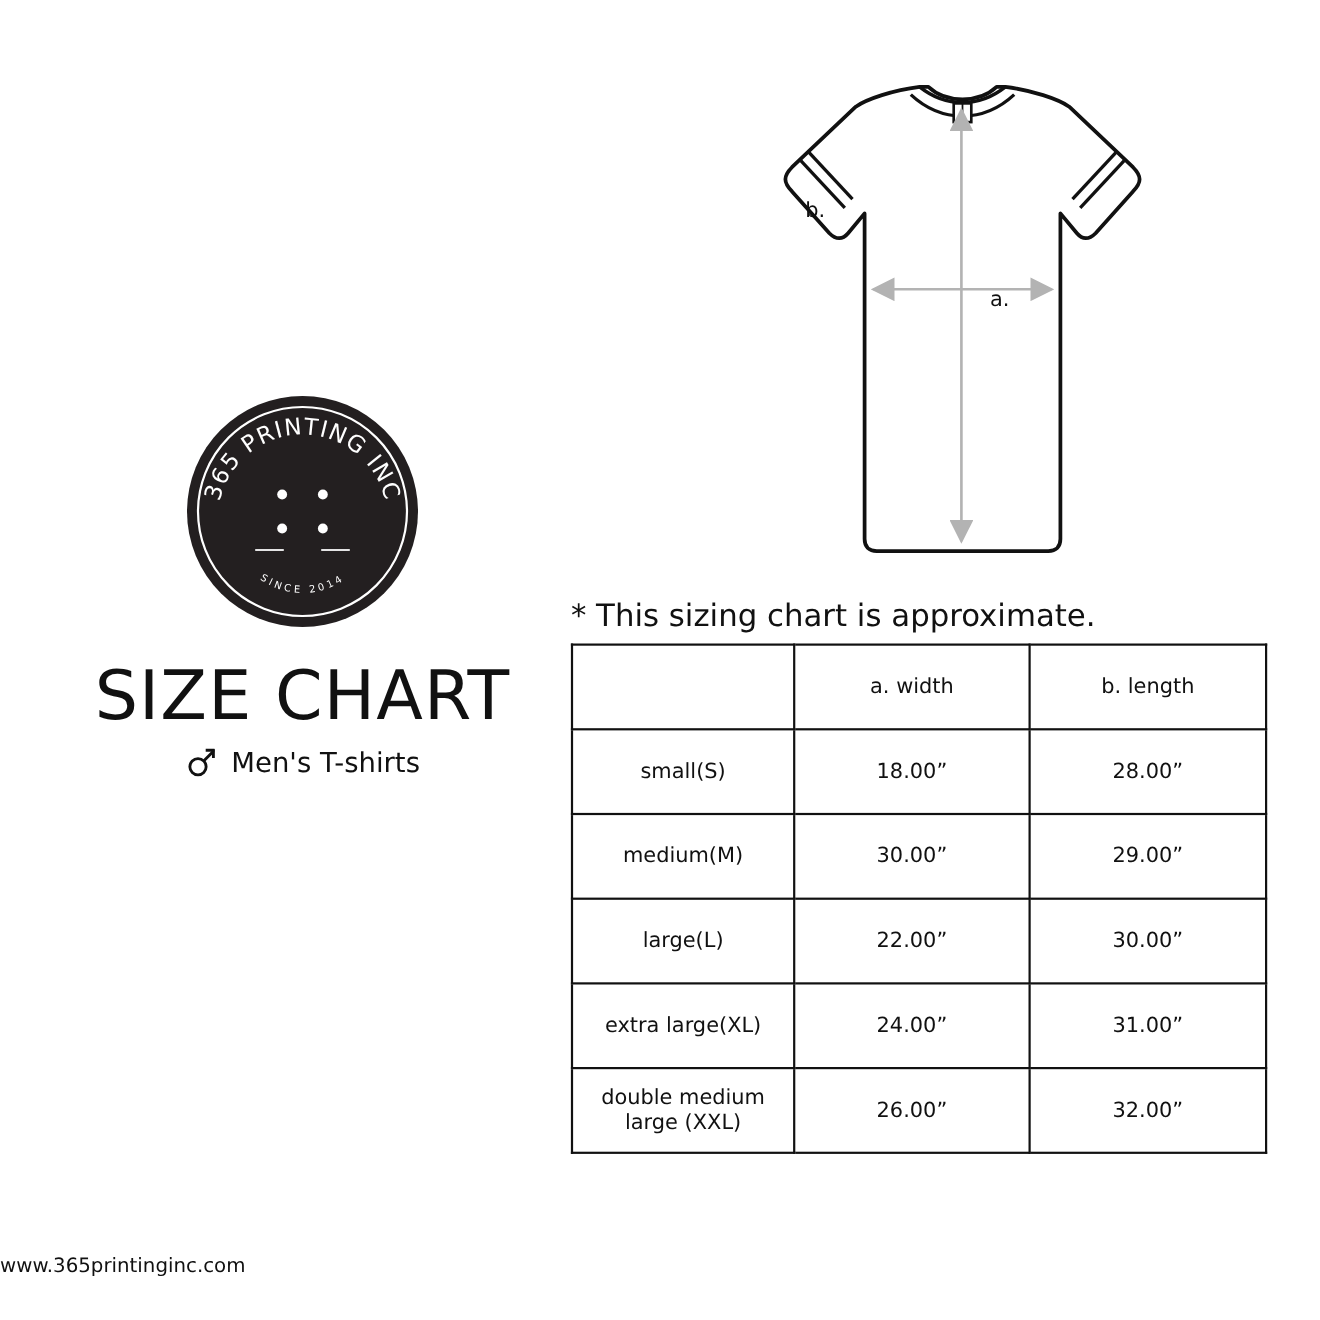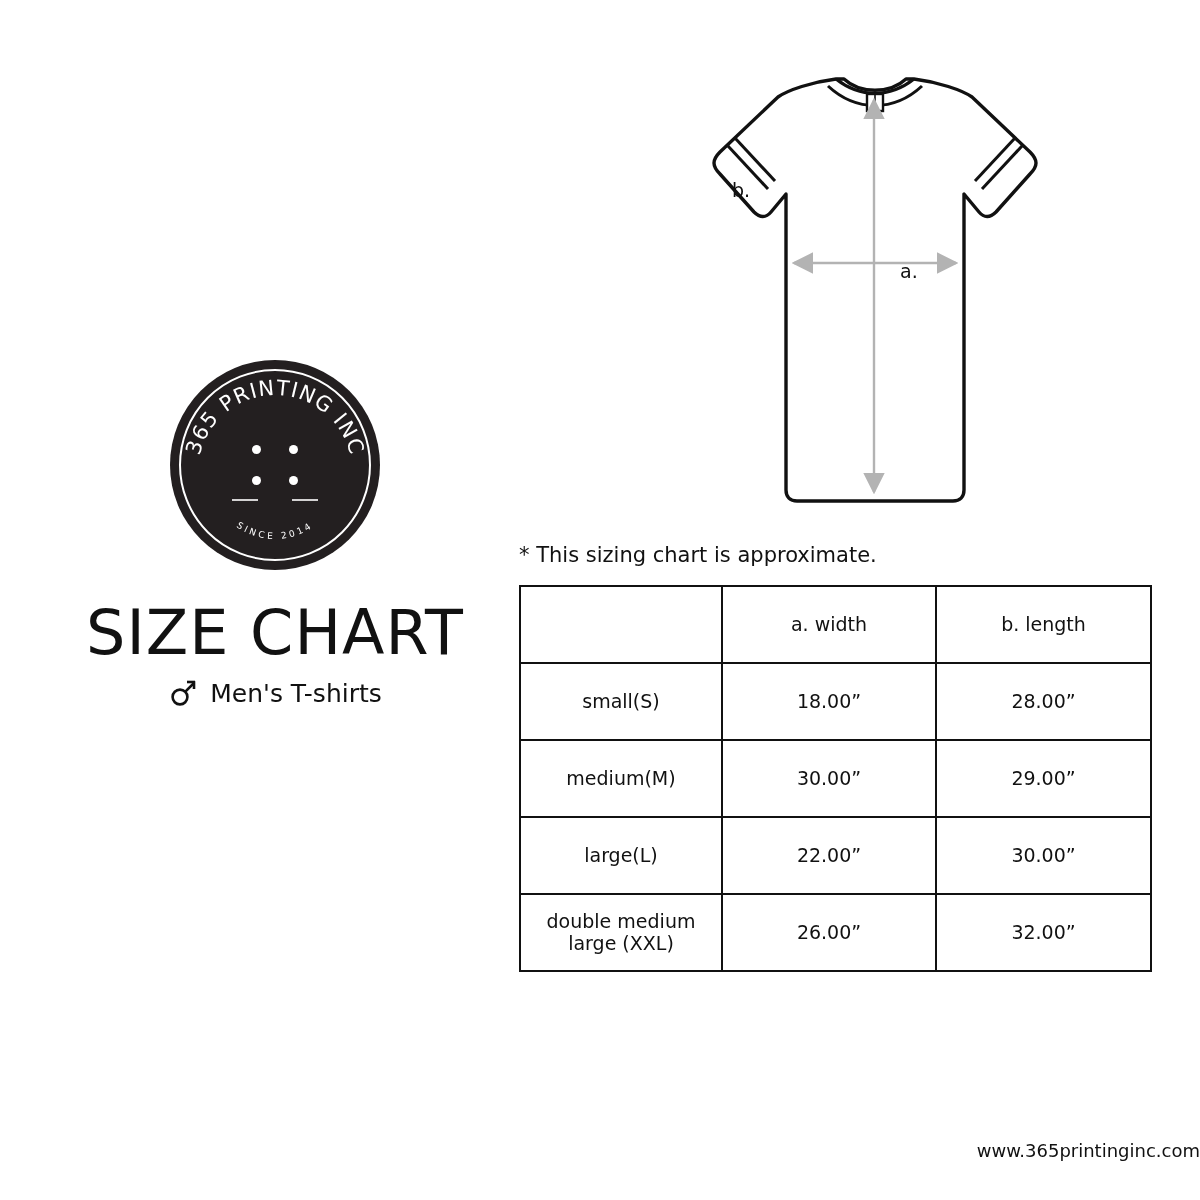--- a/index.html
+++ b/index.html
@@ -108,21 +108,21 @@
     top: 60px;
     width: 560px;
     height: 460px;
   }
 
   
   .note {
     position: absolute;
     left: 519px;
     top: 543px;
-    font-size: 21px;
+    font-size: 28px;
     color: #111111;
   }
 
   table.size-table {
     position: absolute;
     left: 519px;
     top: 585px;
     width: 631px;
     border-collapse: collapse;
     table-layout: fixed;
@@ -142,21 +142,21 @@
   }
   table.size-table col.c1 { width: 202px; }
   table.size-table col.c2 { width: 214px; }
   table.size-table col.c3 { width: 215px; }
 
   .footer-url {
     position: absolute;
     left: 0;
     top: 1140px;
     width: 1200px;
-    text-align: right;
+    text-align: left;
     font-size: 18px;
     color: #111111;
   }
 </style>
 </head>
 <body>
 
 <div class="page">
 
   <div class="brand-block">
@@ -288,20 +288,25 @@
         <td>medium(M)</td>
         <td>30.00”</td>
         <td>29.00”</td>
       </tr>
       <tr>
         <td>large(L)</td>
         <td>22.00”</td>
         <td>30.00”</td>
       </tr>
       <tr>
+        <td>extra large(XL)</td>
+        <td>24.00”</td>
+        <td>31.00”</td>
+      </tr>
+      <tr>
         <td>double medium large (XXL)</td>
         <td>26.00”</td>
         <td>32.00”</td>
       </tr>
     </tbody>
   </table>
 
   <div class="footer-url">www.365printinginc.com</div>
 
 </div>

